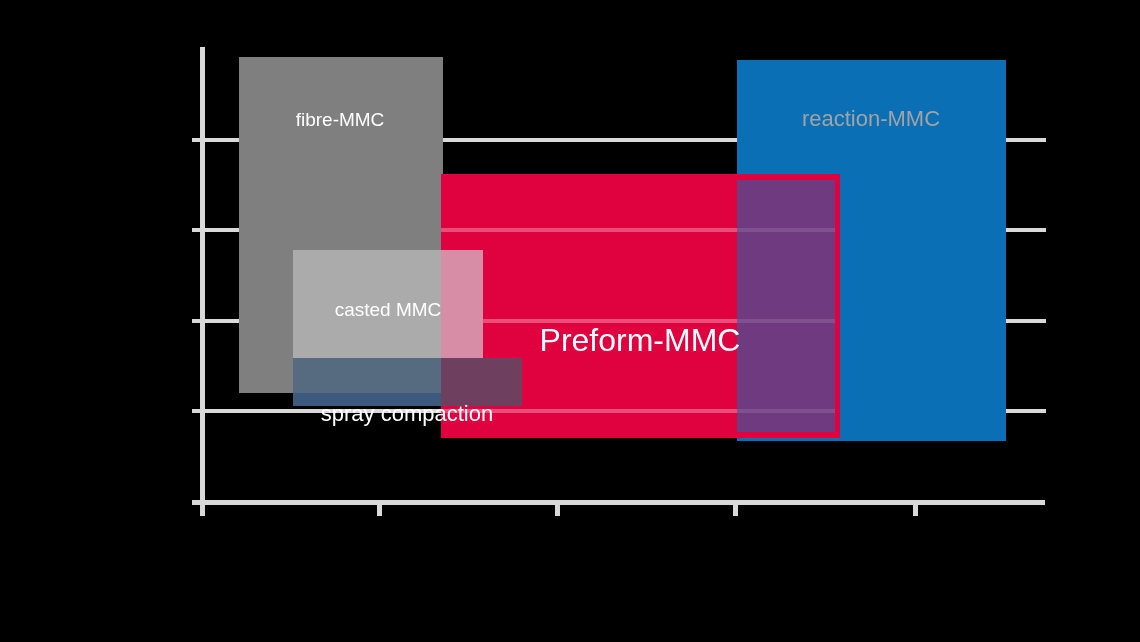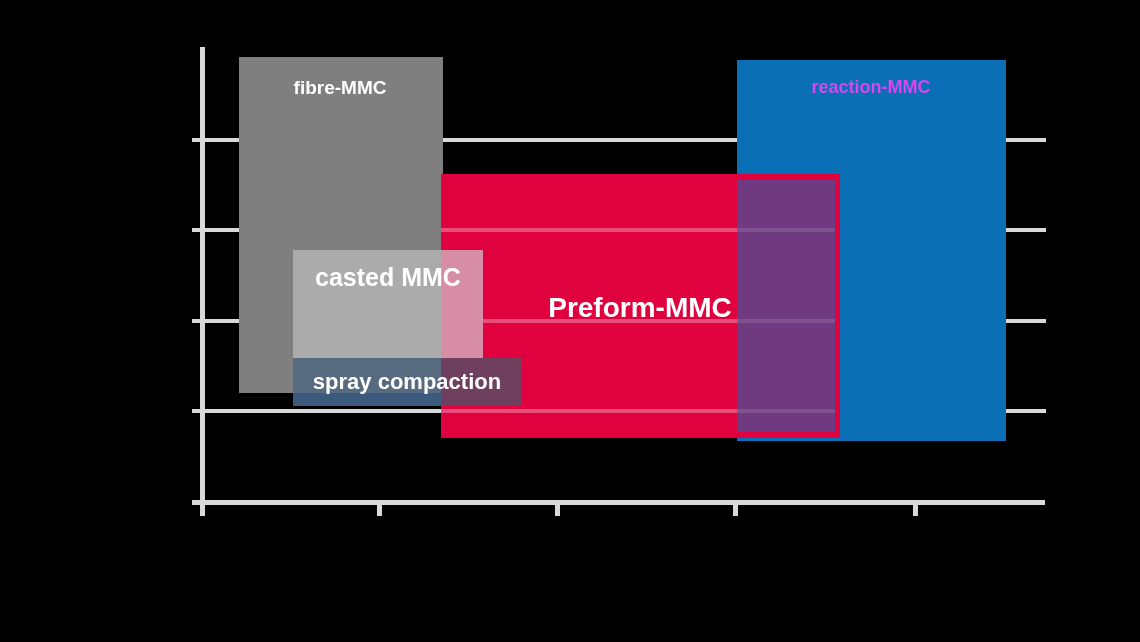--- a/index.html
+++ b/index.html
@@ -8,23 +8,24 @@
     width:1140px;height:642px;
     background:#000;
     overflow:hidden;
     font-family:"Liberation Sans", sans-serif;
   }
   .rect{position:absolute;box-sizing:border-box;}
   .lbl{
     position:absolute;
     transform:translate(-50%,-50%);
     color:#ffffff;
-    font-weight:700;
+    font-weight:400;
     white-space:nowrap;
     line-height:1;
+    margin-top:32px;
   }
 </style>
 </head>
 <body>
 
 <div class="stage" style="width: 1140px; height: 642px; background: rgb(0, 0, 0);">
   <div id="chart">
       <div class="rect" style="left: 192px; top: 138px; width: 854px; height: 4px; background: rgb(217, 217, 217);"></div>
       <div class="rect" style="left: 192px; top: 228px; width: 854px; height: 4px; background: rgb(217, 217, 217);"></div>
       <div class="rect" style="left: 192px; top: 319px; width: 854px; height: 4px; background: rgb(217, 217, 217);"></div>
@@ -45,18 +46,18 @@
       <div class="rect" style="left: 441px; top: 409px; width: 296px; height: 4px; background: rgba(255, 255, 255, 0.3);"></div>
       <div class="rect" style="left: 441px; top: 250px; width: 42px; height: 108px; background: rgb(215, 141, 165);"></div>
       <div class="rect" style="left: 737px; top: 174px; width: 103px; height: 264px; background: rgb(111, 58, 128); border-top: 6px solid rgb(224, 1, 63); border-right: 5px solid rgb(224, 1, 63); border-bottom: 6px solid rgb(224, 1, 63);"></div>
       <div class="rect" style="left: 737px; top: 228px; width: 98px; height: 4px; background: rgba(255, 255, 255, 0.12);"></div>
       <div class="rect" style="left: 737px; top: 319px; width: 98px; height: 4px; background: rgba(255, 255, 255, 0.12);"></div>
       <div class="rect" style="left: 737px; top: 409px; width: 98px; height: 4px; background: rgba(255, 255, 255, 0.12);"></div>
       <div class="rect" style="left: 293px; top: 358px; width: 148px; height: 35px; background: rgb(86, 106, 128);"></div>
       <div class="rect" style="left: 293px; top: 393px; width: 148px; height: 13px; background: rgb(60, 90, 125);"></div>
       <div class="rect" style="left: 441px; top: 358px; width: 81px; height: 48px; background: rgb(110, 63, 94);"></div>
       <div class="lbl" style="left: 340px; top: 87px; font-size: 19px; color: rgb(255, 255, 255);">fibre-MMC</div>
-      <div class="lbl" style="left: 388px; top: 277px; font-size: 25px; color: rgb(255, 255, 255);">casted MMC</div>
+      <div class="lbl" style="left: 388px; top: 277px; font-size: 19px; color: rgb(255, 255, 255);">casted MMC</div>
       <div class="lbl" style="left: 407px; top: 382px; font-size: 22px; color: rgb(255, 255, 255);">spray compaction</div>
-      <div class="lbl" style="left: 640px; top: 308px; font-size: 28px; color: rgb(255, 255, 255);">Preform-MMC</div>
-      <div class="lbl" style="left: 871px; top: 87px; font-size: 18px; color: #d946ef;">reaction-MMC</div>
+      <div class="lbl" style="left: 640px; top: 308px; font-size: 32px; color: rgb(255, 255, 255);">Preform-MMC</div>
+      <div class="lbl" style="left: 871px; top: 87px; font-size: 22px; color: #a3a3a3;">reaction-MMC</div>
     </div>
 </div>
 
 </body></html>

